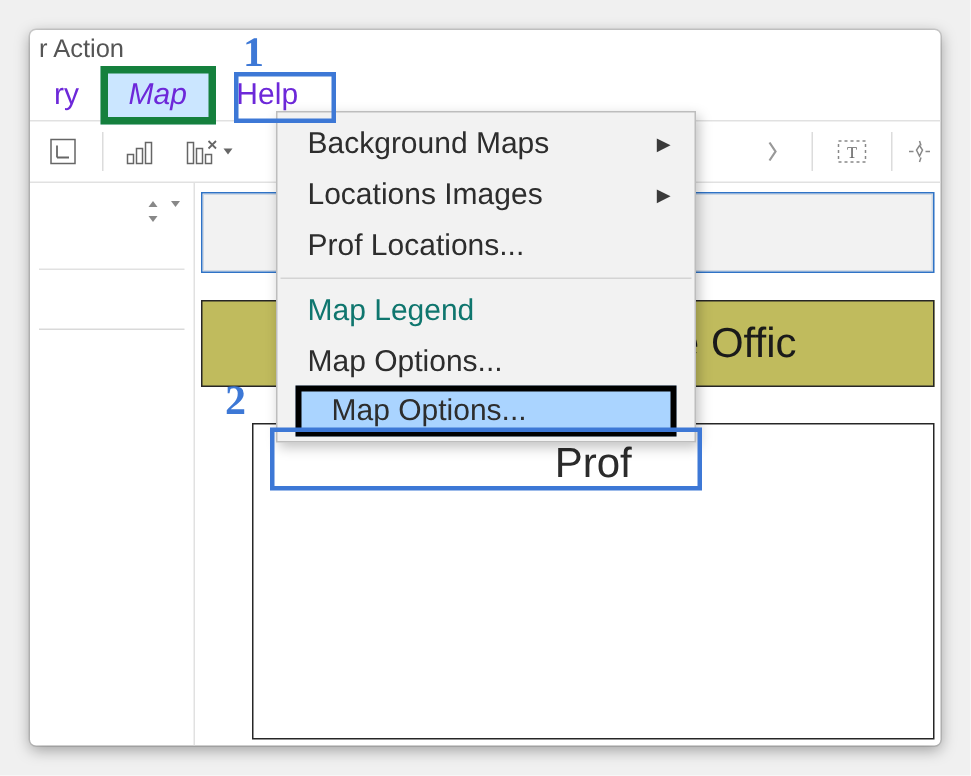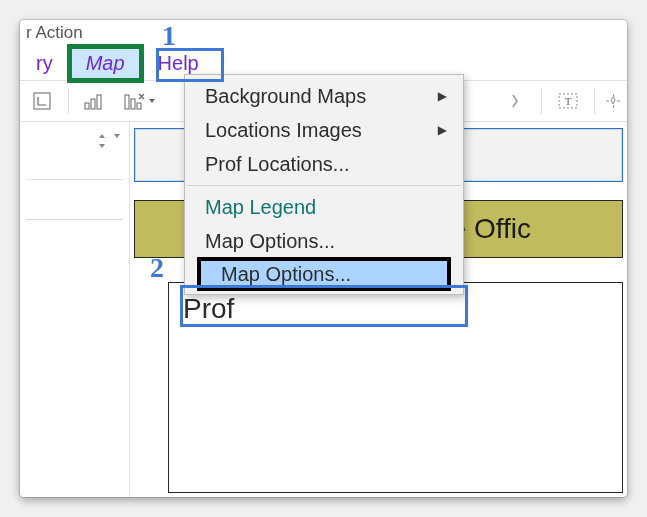--- a/index.html
+++ b/index.html
@@ -151,21 +151,21 @@
   .chart-box {
     position: absolute;
     left: 38px;
     right: 4px;
     top: 160px;
     bottom: 4px;
     border: 1px solid #262626;
     background: #ffffff;
     display:flex;
     align-items:flex-start;
-    justify-content:flex-start;
+    justify-content:center;
     padding: 10px 14px;
     font-size: 28px;
     color:#2b2b2b;
     overflow:hidden;
   }
   
   .dropdown {
     position: absolute;
     left: 164px;
     top: 54px;

